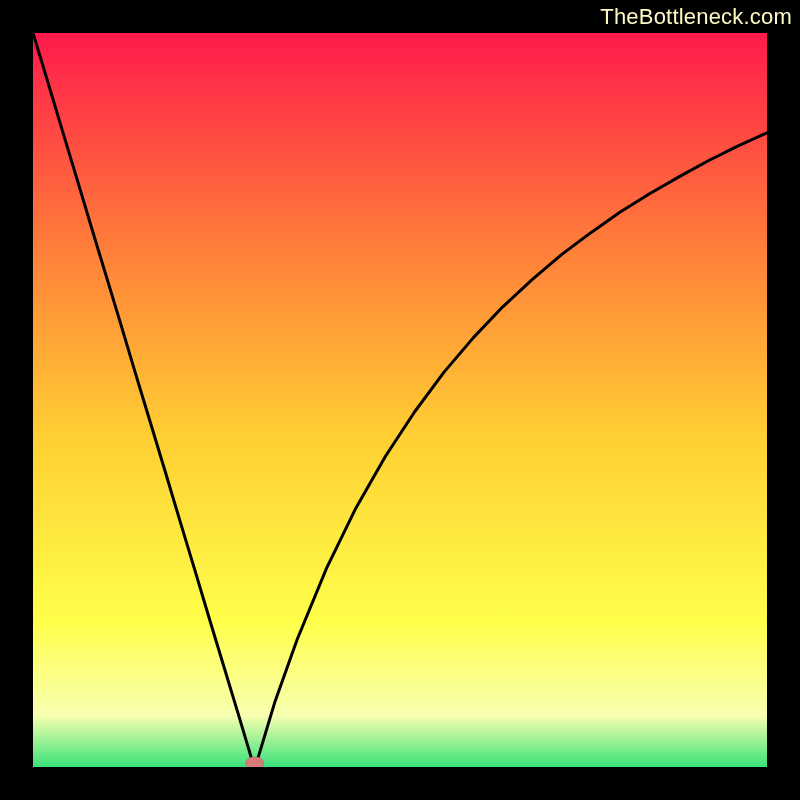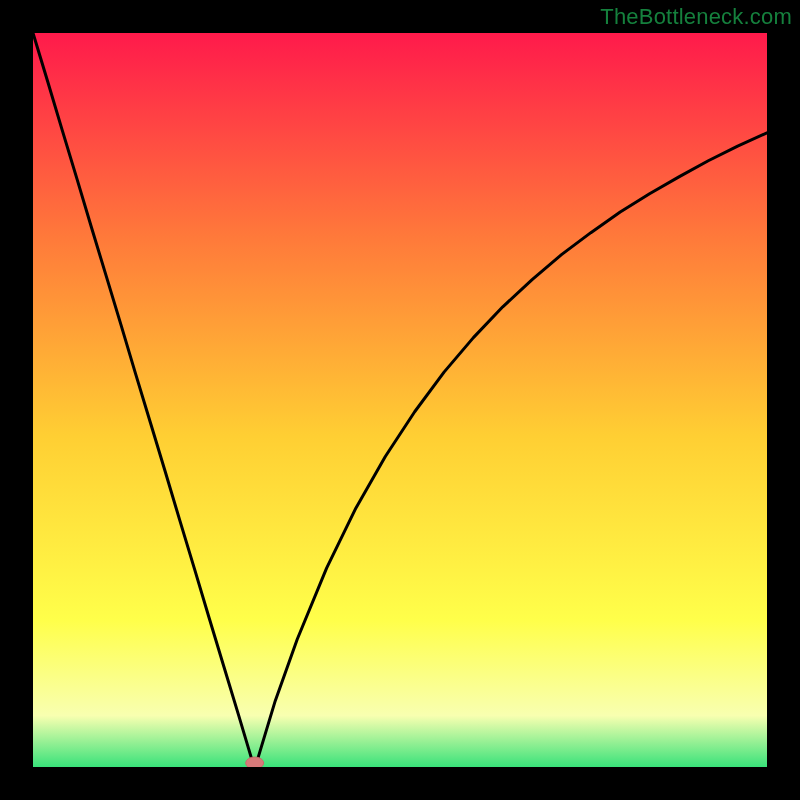--- a/index.html
+++ b/index.html
@@ -14,21 +14,21 @@
   .frame {
     position: relative;
     width: 800px;
     height: 800px;
     background: #000;
   }
   .watermark {
     position: absolute;
     top: 4px;
     right: 8px;
-    color: #15803d;
+    color: #fef9c3;
     font-size: 22px;
     font-weight: 500;
     user-select: none;
     letter-spacing: 0.2px;
   }
   .plot-wrap {
     position: absolute;
     left: 33px;
     top: 33px;
     width: 734px;

